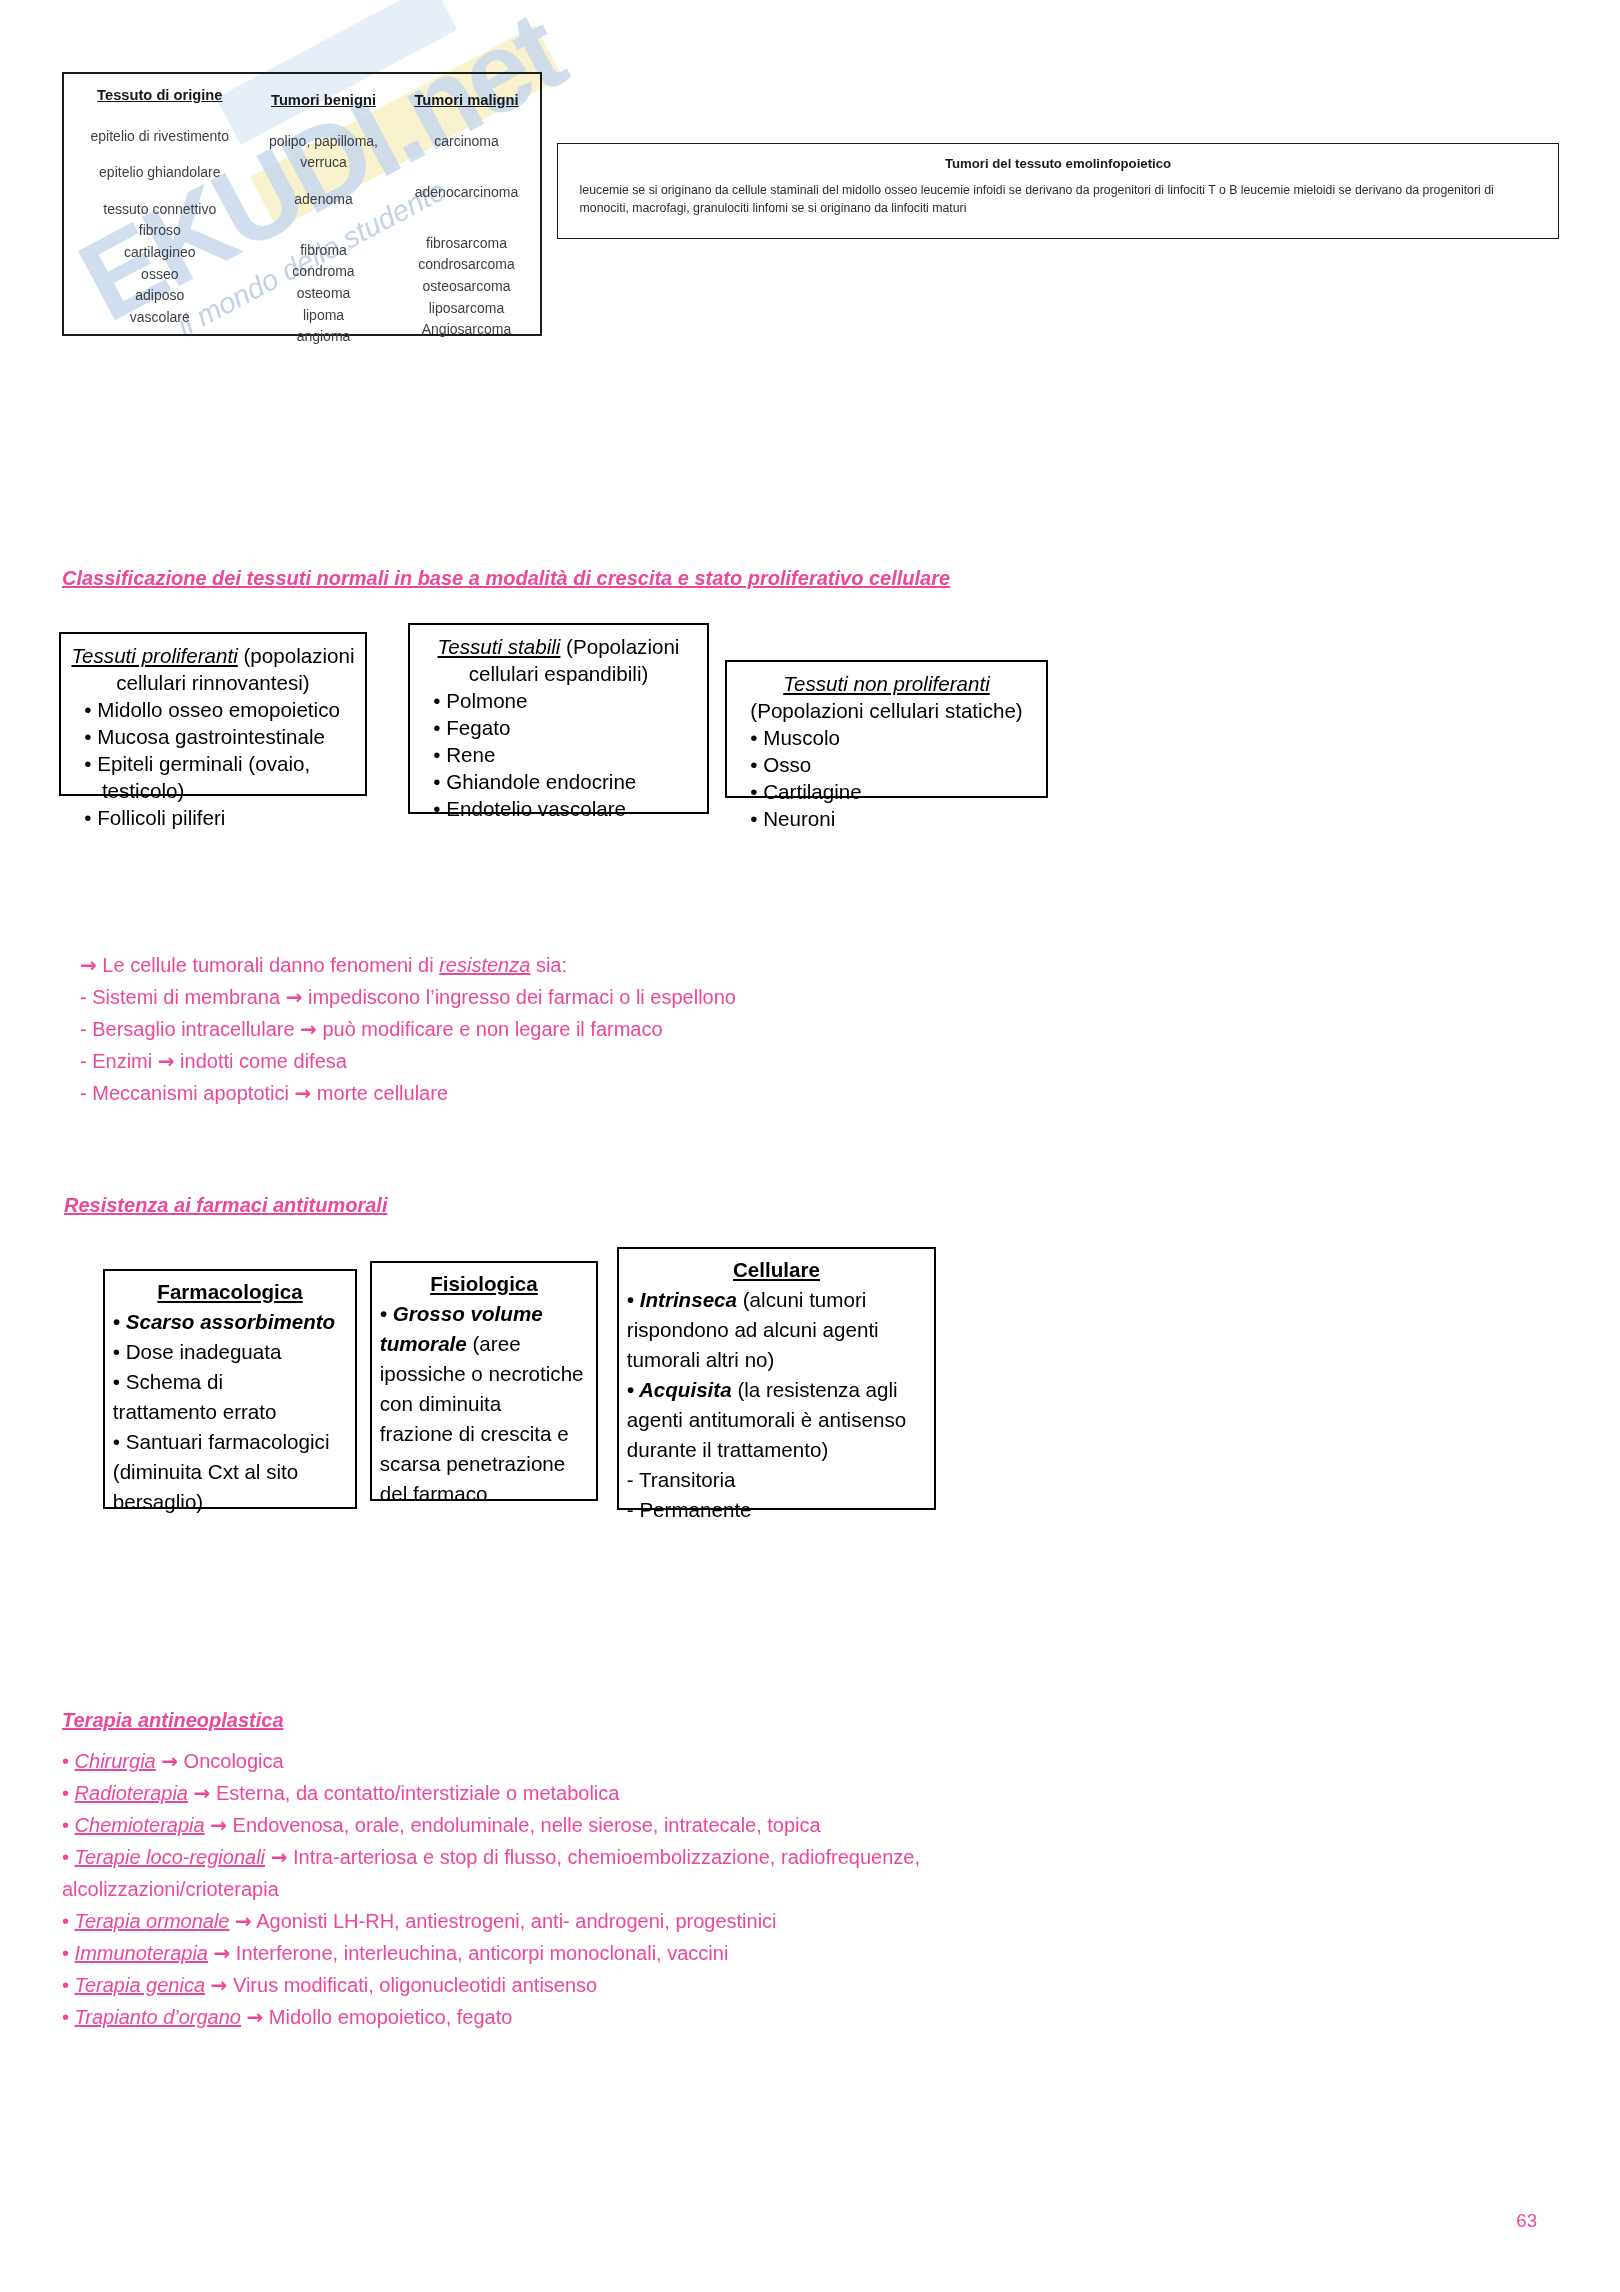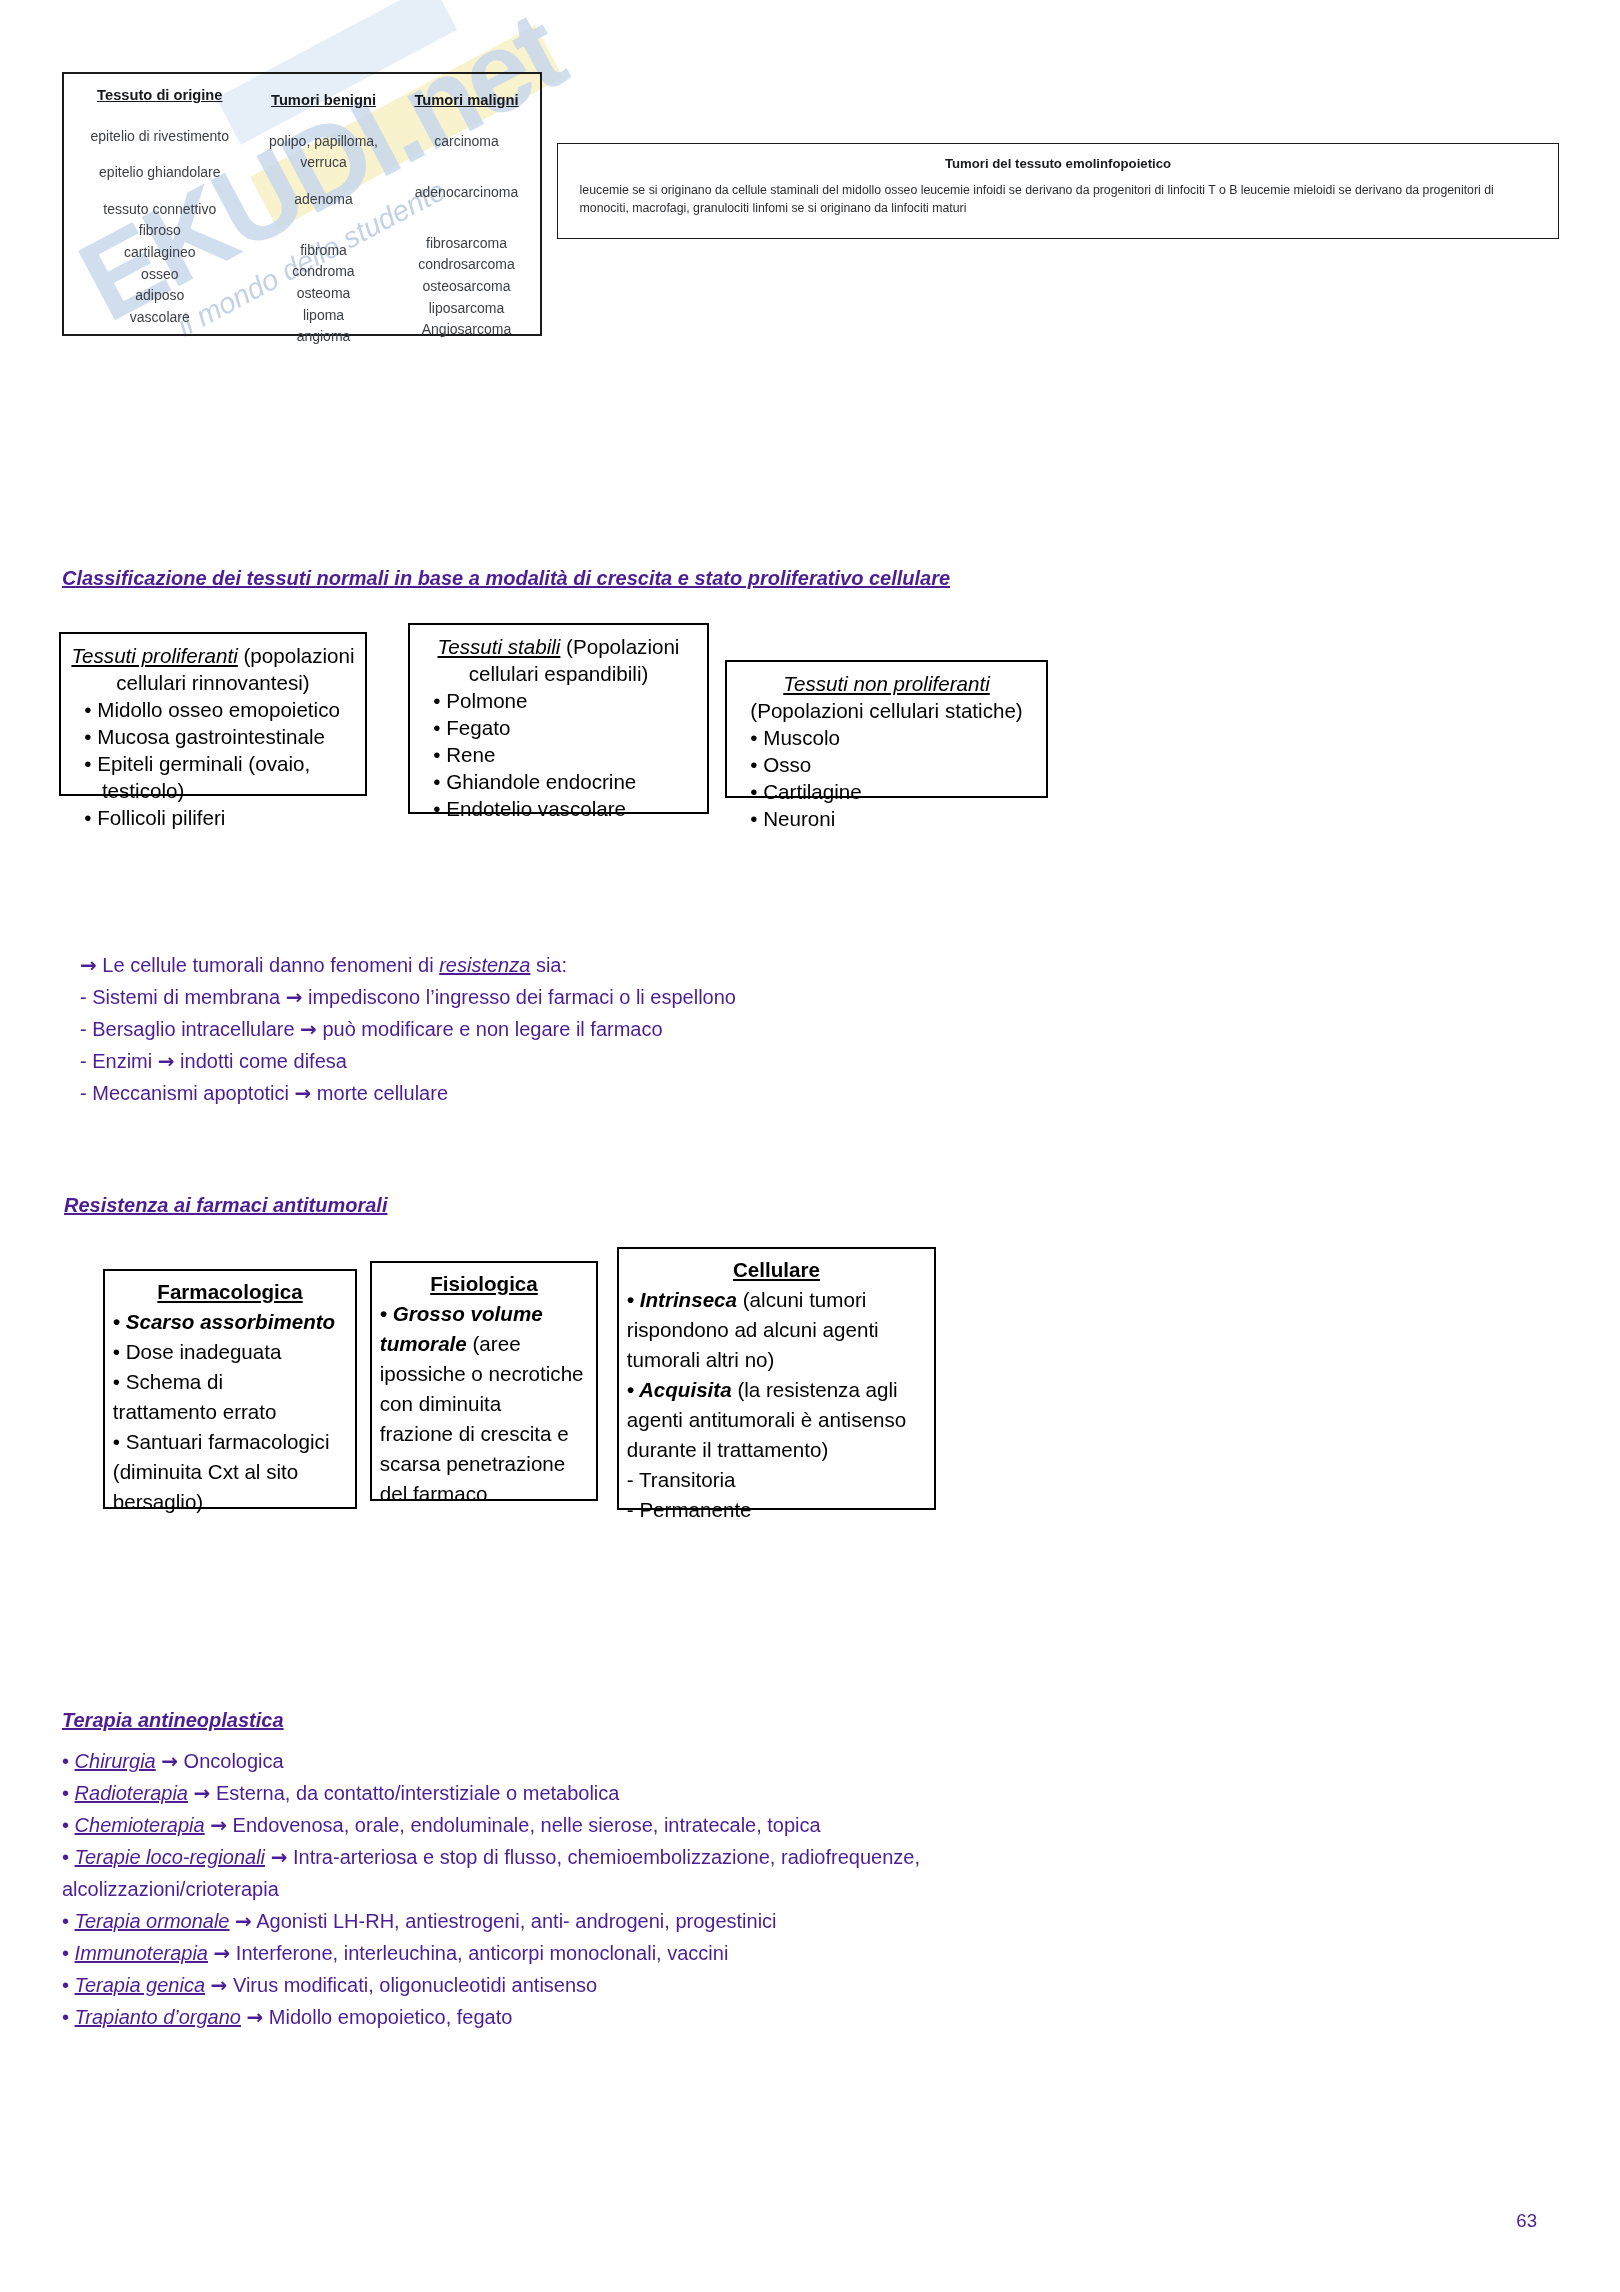--- a/index.html
+++ b/index.html
@@ -131,21 +131,21 @@
     line-height: 18.6px;
     color: #2b2d31;
     padding: 0 21.6px;
     font-family: "Liberation Sans", sans-serif;
   }
 
   
   .doc-text {
     position: absolute;
     font-family: "Liberation Sans", sans-serif;
-    color: #4c1d95;
+    color: #ec4899;
     z-index: 3;
   }
   .sec-title {
     font-weight: bold;
     font-style: italic;
     text-decoration: underline;
     font-size: 20px;
     white-space: nowrap;
   }
   .body-line {

